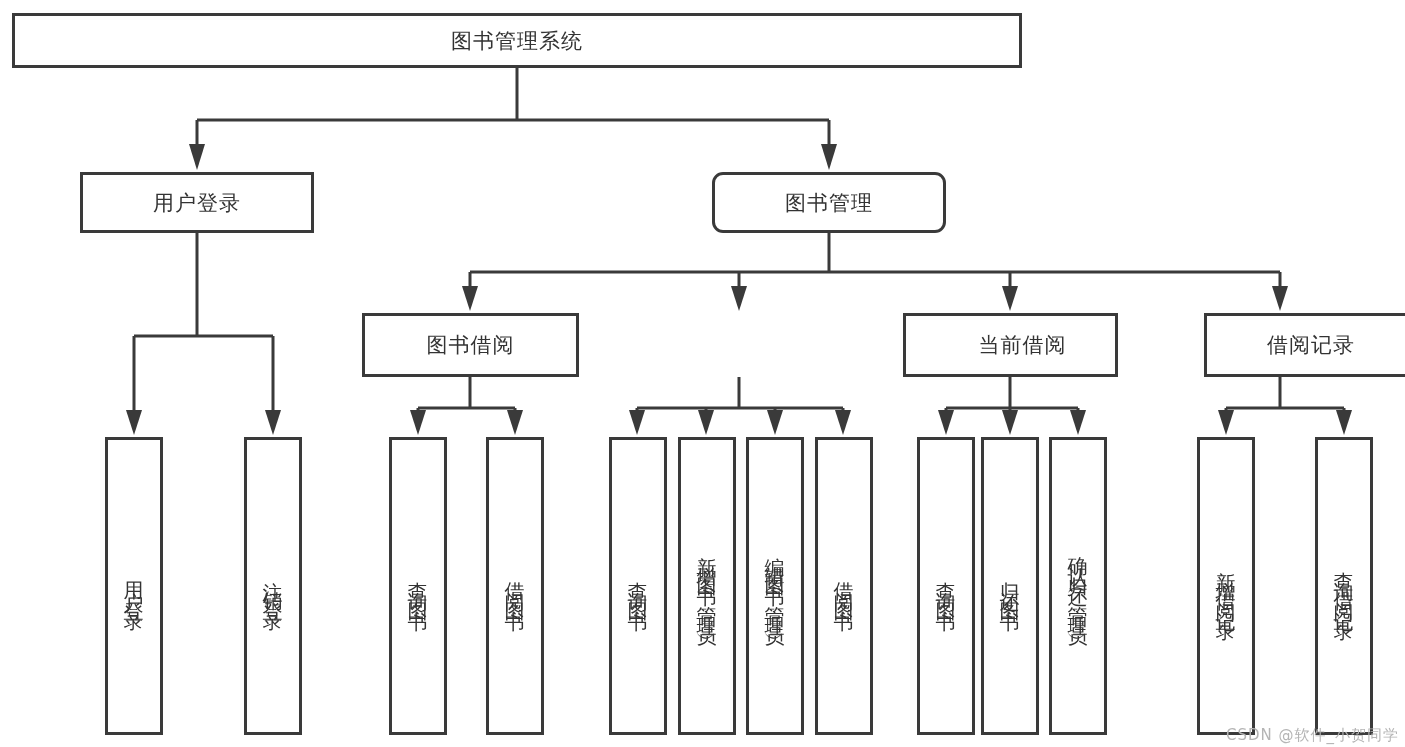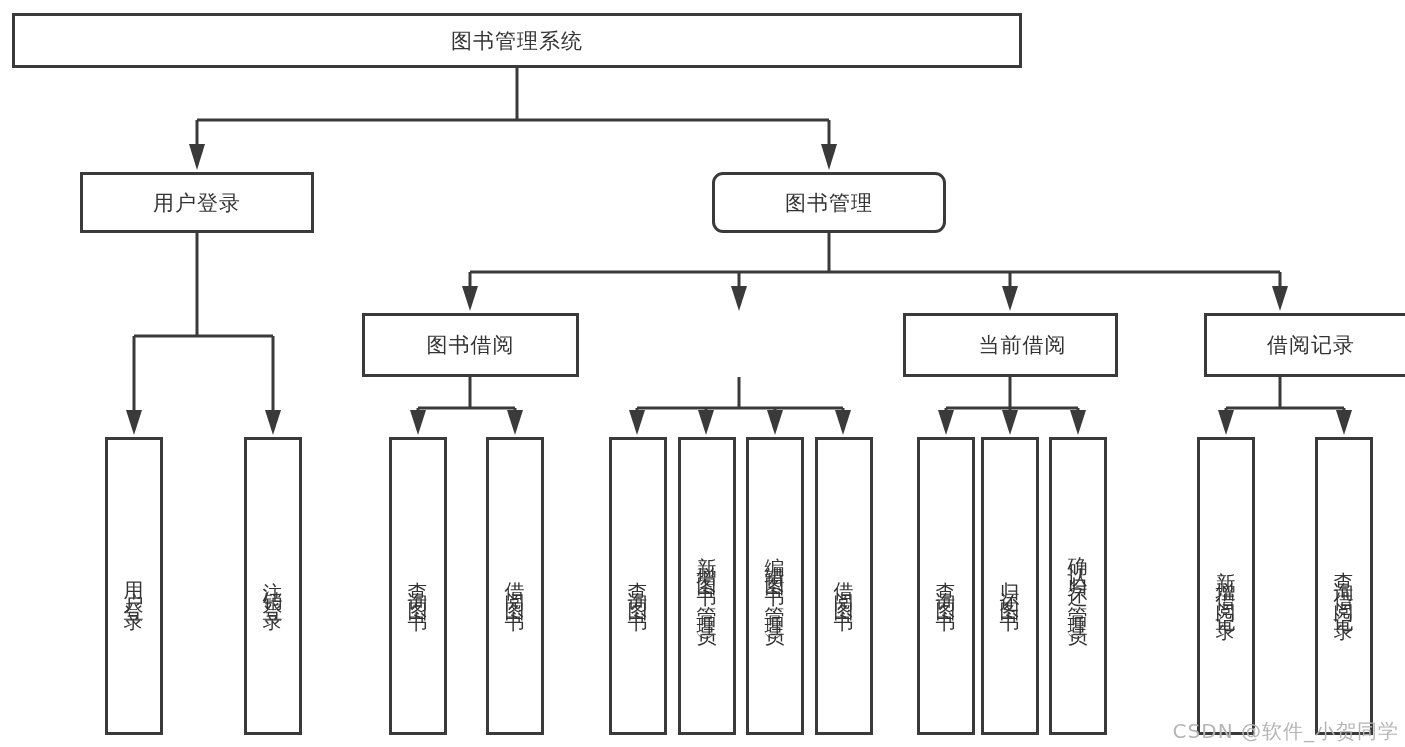--- a/index.html
+++ b/index.html
@@ -44,21 +44,21 @@
     line-height: 52px;
     font-size: 20px;
     letter-spacing: 10px;
     color: #333333;
     z-index: 2;
   }
   #watermark {
     position: absolute;
     right: 6px;
     bottom: 2px;
-    font-size: 20px;
+    font-size: 15px;
     color: #b5b5b5;
     letter-spacing: 1px;
     z-index: 5;
     white-space: nowrap;
   }
 </style>
 </head>
 <body>
 
 <div id="canvas">

